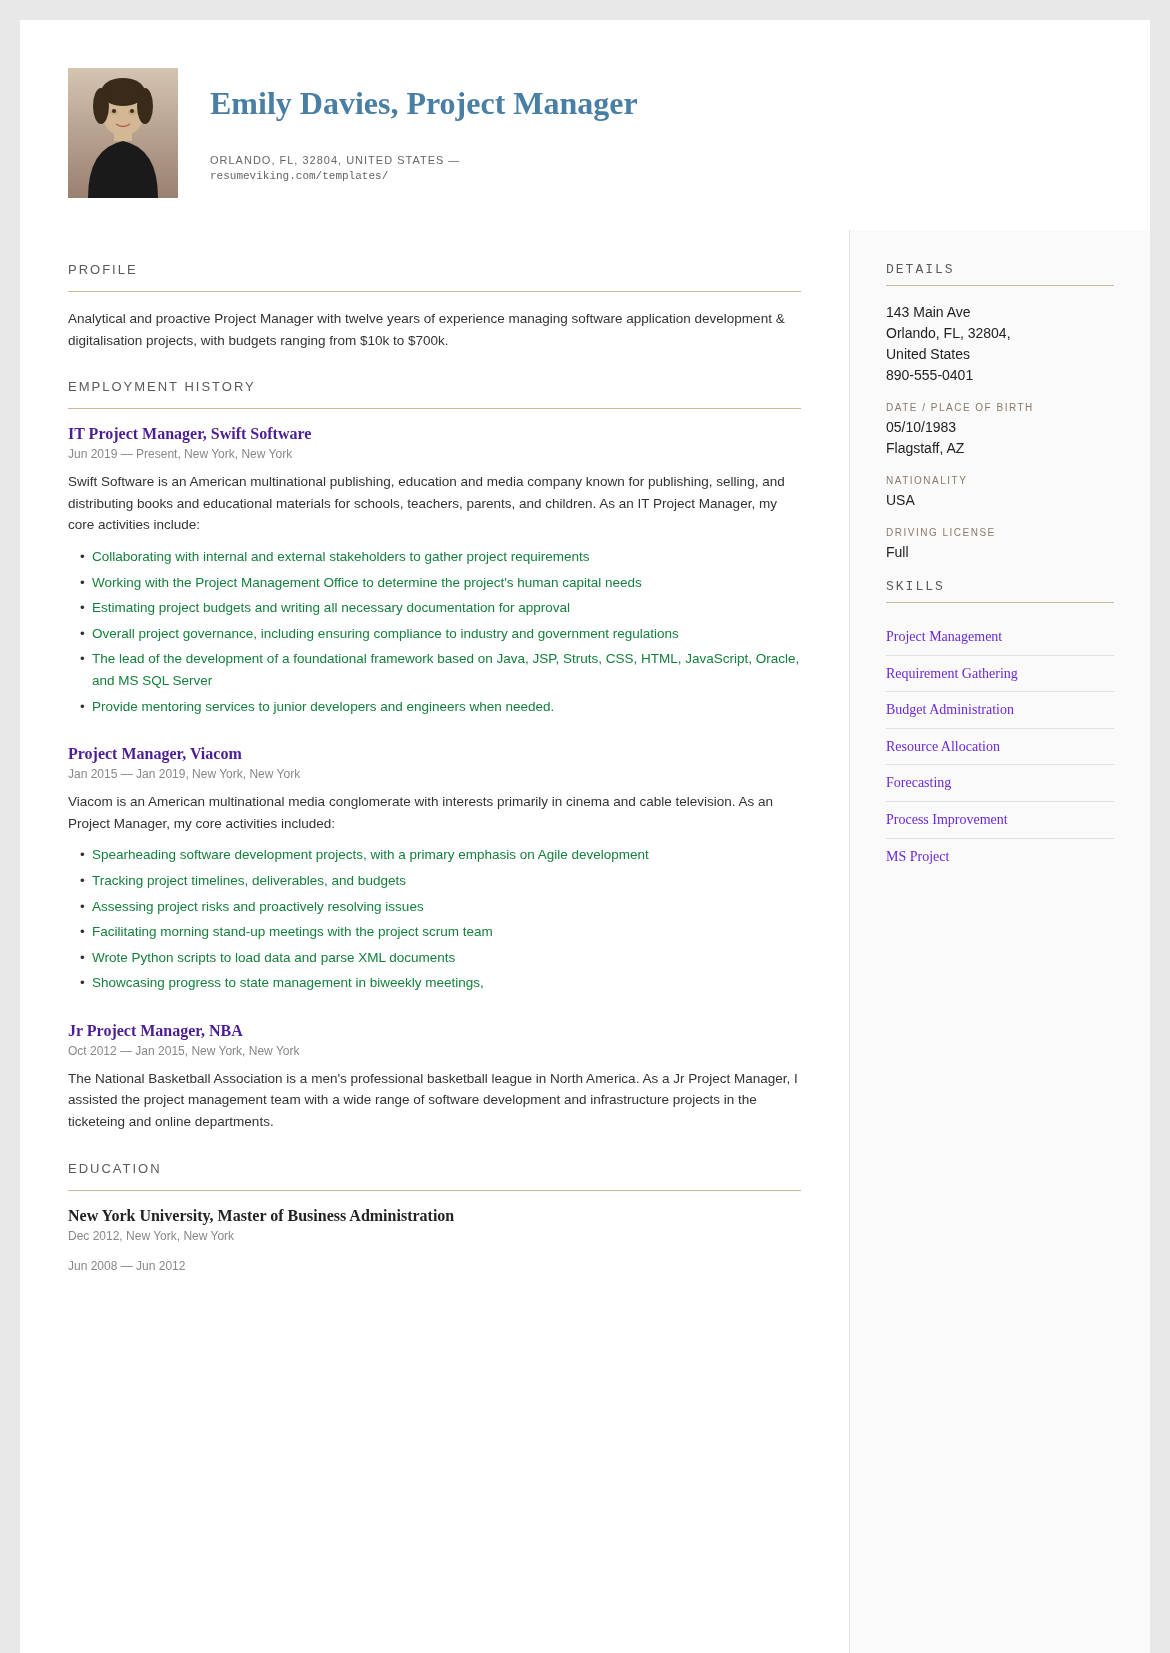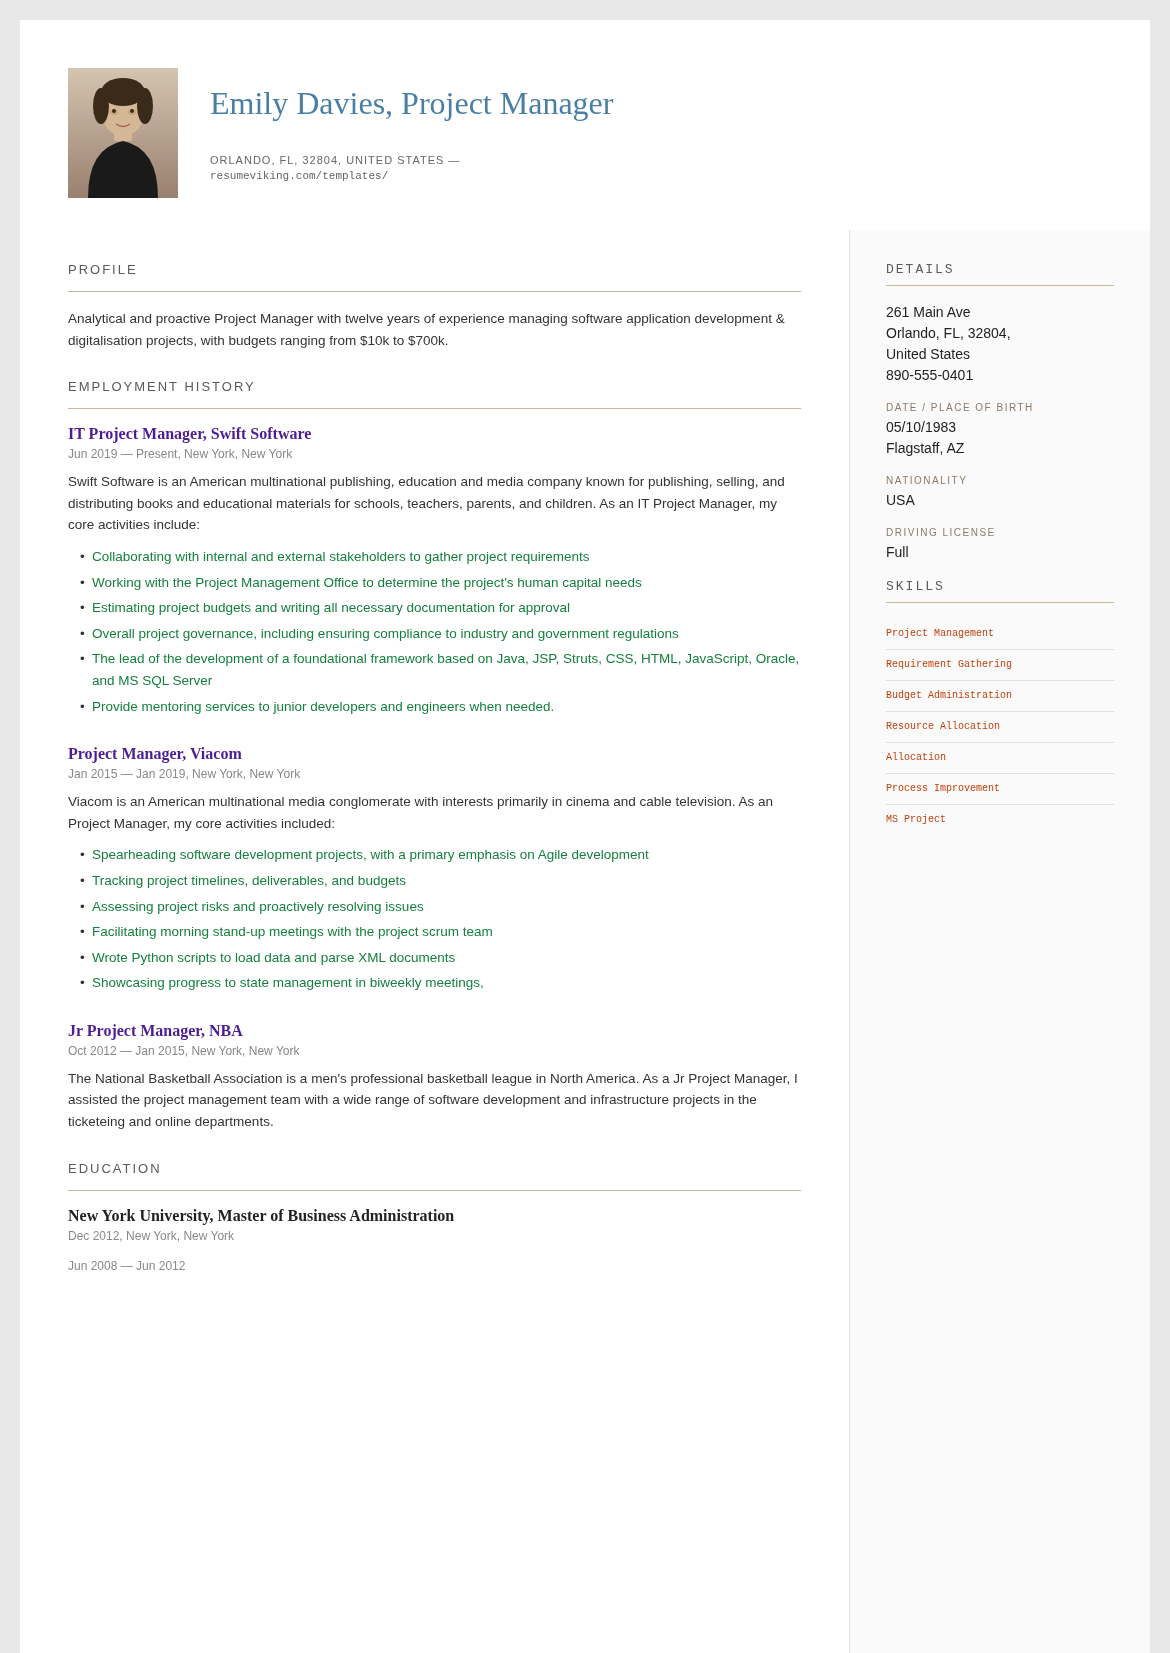--- a/index.html
+++ b/index.html
@@ -40,21 +40,21 @@
       display: flex;
       align-items: flex-end;
       justify-content: center;
     }
     .header-text {
       flex: 1;
     }
     .name-title {
       font-size: 32px;
       color: #4a7fa5;
-      font-weight: normal;
+      font-weight: bold;
       font-family: Georgia, serif;
       margin-bottom: 8px;
     }
     .header-sub {
       font-size: 11px;
       color: #666;
       letter-spacing: 1px;
       text-transform: uppercase;
       font-family: Arial, sans-serif;
       margin-bottom: 4px;
@@ -169,23 +169,23 @@
     .detail-value {
       font-size: 14px;
       color: #222;
       font-family: Arial, sans-serif;
       line-height: 1.5;
     }
     .skills-section {
       margin-top: 8px;
     }
     .skill-item {
-      font-size: 10px;
-      color: #c2410c;
-      font-family: Liberation Mono, monospace;
+      font-size: 14px;
+      color: #6d28d9;
+      font-family: Liberation Serif, serif;
       padding: 8px 0;
       border-bottom: 1px solid #e0e0e0;
       line-height: 1.4;
     }
     .skill-item:last-child {
       border-bottom: none;
     }
     .right-section-title {
       font-size: 13px;
       letter-spacing: 2px;
@@ -305,21 +305,21 @@
       </div>
 
     </div>
 
     <div class="right-col">
 
       <div>
         <div class="right-section-title">DETAILS</div>
         <hr class="section-divider">
 
-        <div class="detail-value">261 Main Ave</div>
+        <div class="detail-value">143 Main Ave</div>
         <div class="detail-value">Orlando, FL, 32804,</div>
         <div class="detail-value">United States</div>
         <div class="detail-value">890-555-0401</div>
 
         <div class="detail-label">DATE / PLACE OF BIRTH</div>
         <div class="detail-value">05/10/1983</div>
         <div class="detail-value">Flagstaff, AZ</div>
 
         <div class="detail-label">NATIONALITY</div>
         <div class="detail-value">USA</div>
@@ -328,20 +328,20 @@
         <div class="detail-value">Full</div>
       </div>
 
       <div class="skills-section" style="margin-top: 16px;">
         <div class="right-section-title">SKILLS</div>
         <hr class="section-divider">
         <div class="skill-item">Project Management</div>
         <div class="skill-item">Requirement Gathering</div>
         <div class="skill-item">Budget Administration</div>
         <div class="skill-item">Resource Allocation</div>
-        <div class="skill-item">Allocation</div>
+        <div class="skill-item">Forecasting</div>
         <div class="skill-item">Process Improvement</div>
         <div class="skill-item">MS Project</div>
       </div>
 
     </div>
   </div>
 </div>
 
 </body></html>

